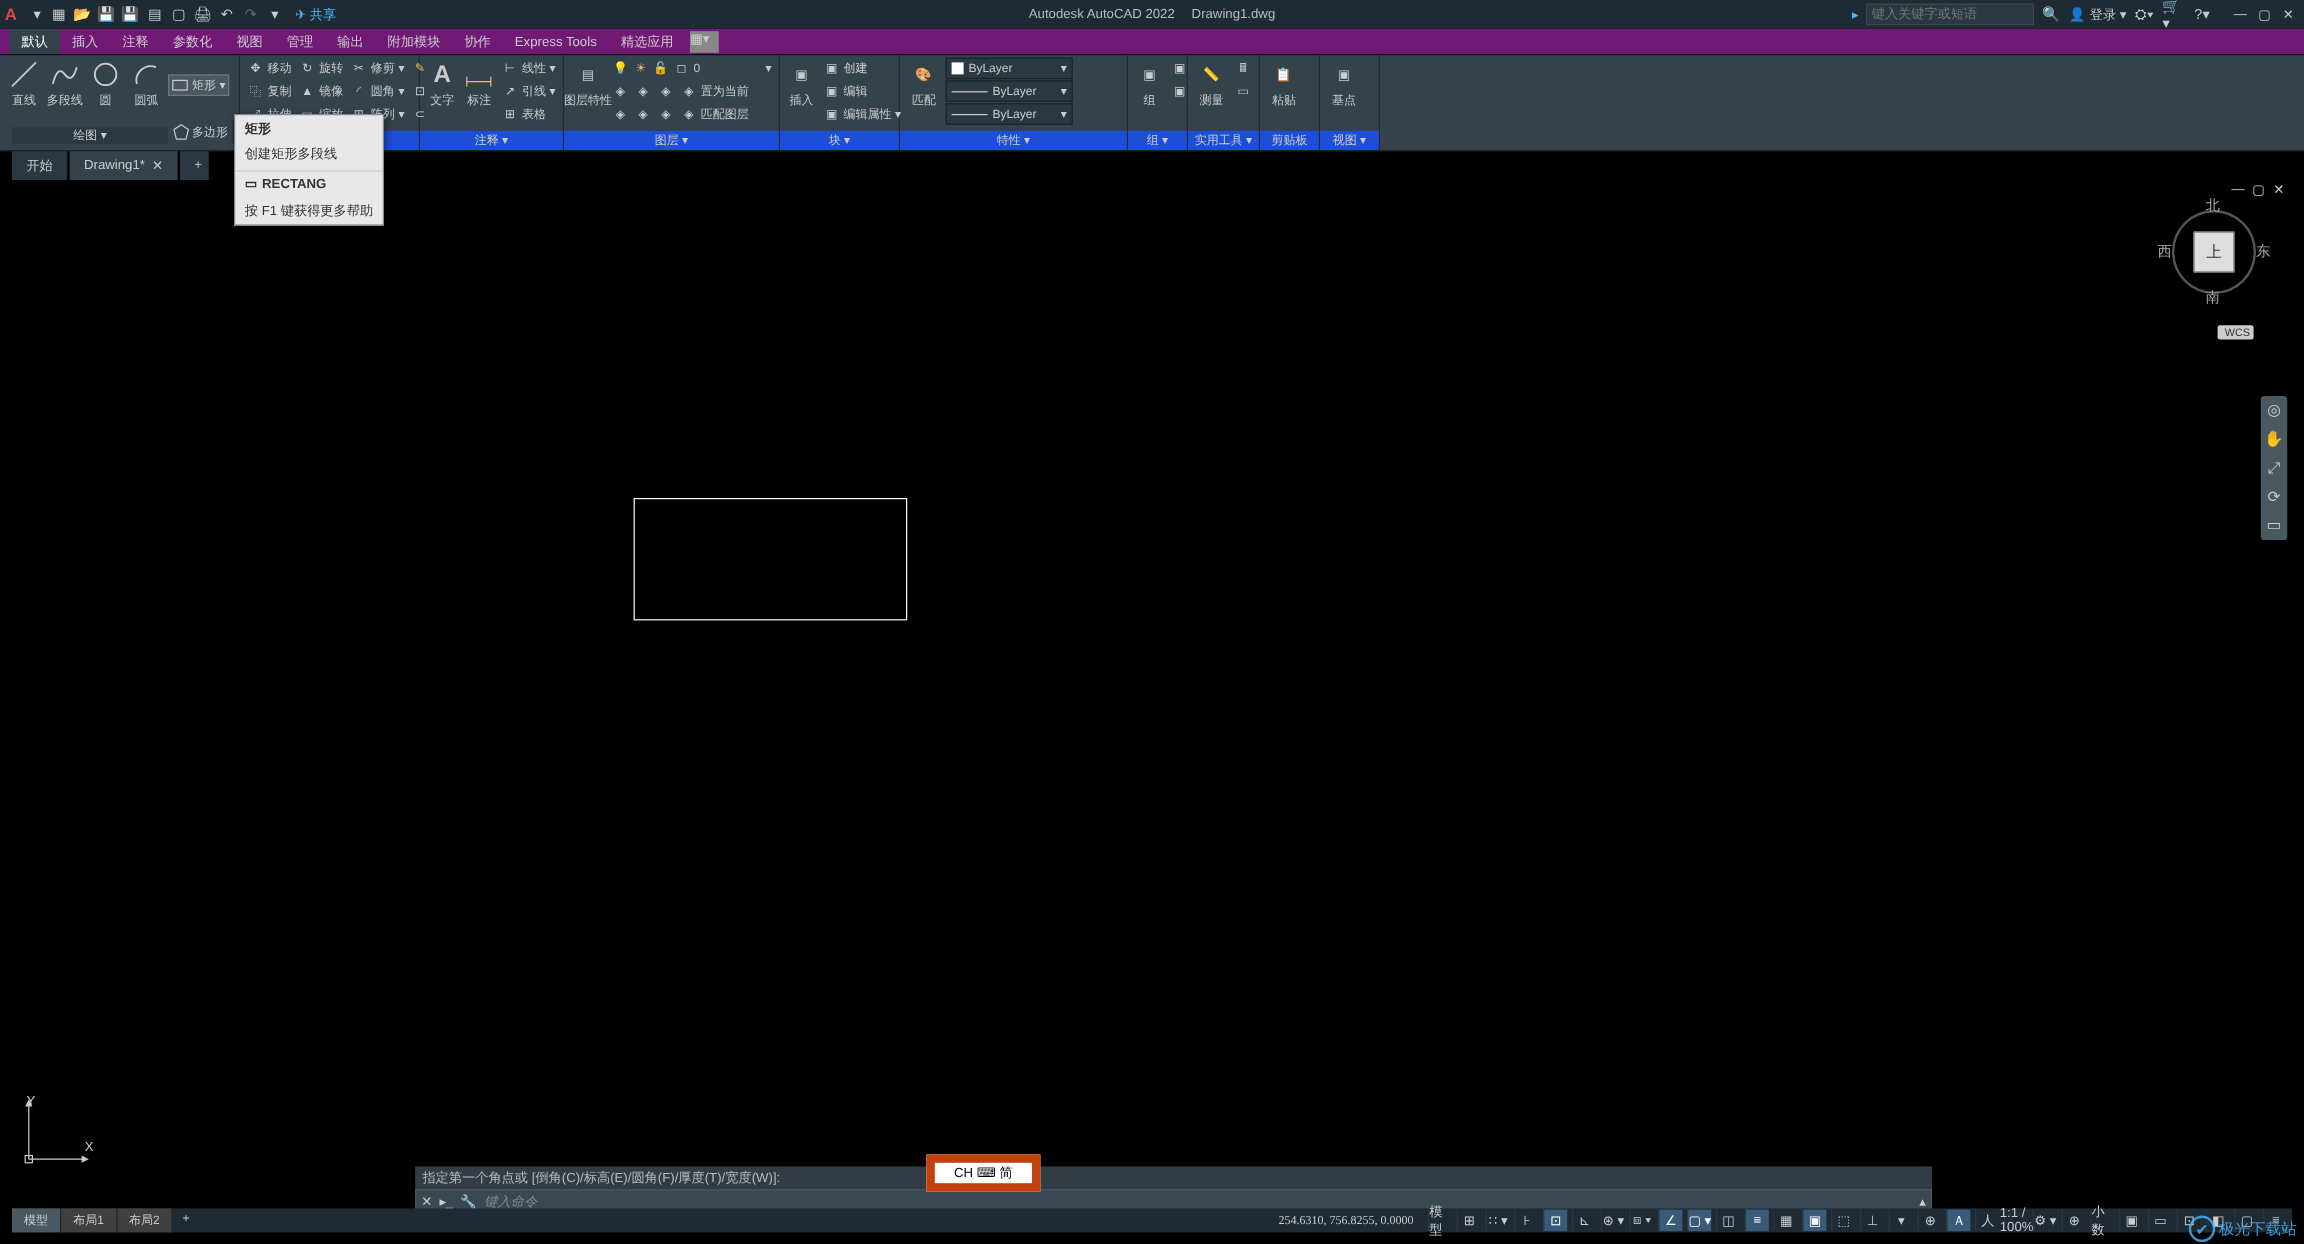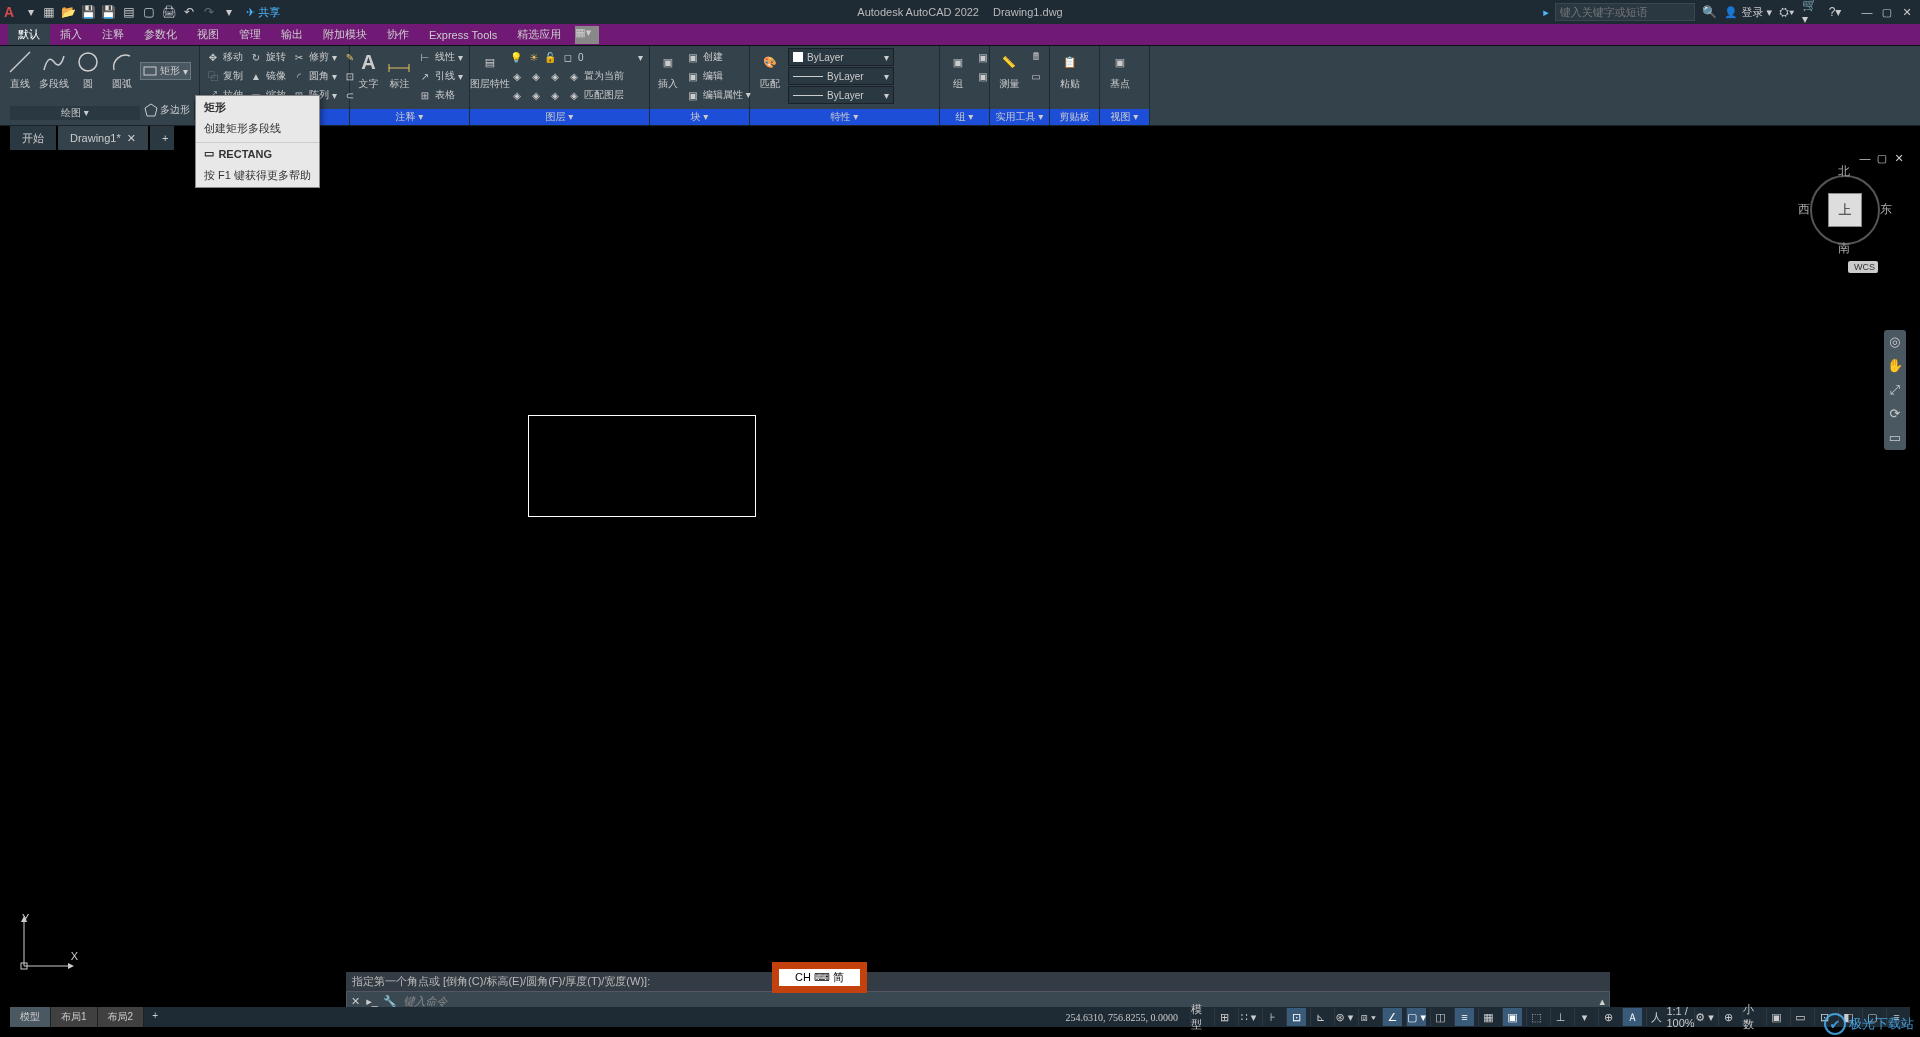--- a/index.html
+++ b/index.html
@@ -62,21 +62,21 @@
 
 .viewcube { position: absolute; top: 165px; right: 30px; width: 90px; height: 120px; }
 .vc-compass { position: relative; width: 90px; height: 90px; }
 .vc-ring { position: absolute; top: 10px; left: 10px; width: 70px; height: 70px; border: 2px solid #555; border-radius: 50%; }
 .vc-cube { position: absolute; top: 28px; left: 28px; width: 34px; height: 34px; background: #ddd; border: 1px solid #888; display: flex; align-items: center; justify-content: center; color: #333; font-size: 13px; }
 .vc-dir { position: absolute; color: #aaa; font-size: 12px; }
 .vc-n { top: -2px; left: 38px; }
 .vc-s { bottom: -2px; left: 38px; }
 .vc-e { right: -2px; top: 36px; }
 .vc-w { left: -2px; top: 36px; }
-.wcs-badge { margin-top: 6px; background: #ccc; color: #333; font-size: 9px; padding: 1px 6px; width: 30px; text-align: center; border-radius: 2px; margin-left: 48px; }
+.wcs-badge { margin-top: 16px; background: #ccc; color: #333; font-size: 9px; padding: 1px 6px; width: 30px; text-align: center; border-radius: 2px; margin-left: 48px; }
 
 
 .navbar-right { position: absolute; top: 330px; right: 14px; width: 22px; background: #4a5862; border-radius: 3px; padding: 4px 0; display: flex; flex-direction: column; align-items: center; gap: 8px; }
 .nav-tool { width: 16px; height: 16px; color: #ccc; font-size: 13px; text-align: center; }
 
 
 .ucs { position: absolute; bottom: 65px; left: 18px; width: 60px; height: 60px; }
 .ucs-y { position: absolute; left: 4px; top: 0; color: #ccc; font-size: 11px; }
 .ucs-x { position: absolute; right: 0; bottom: 10px; color: #ccc; font-size: 11px; }
 .ucs svg { position: absolute; bottom: 0; left: 0; }

